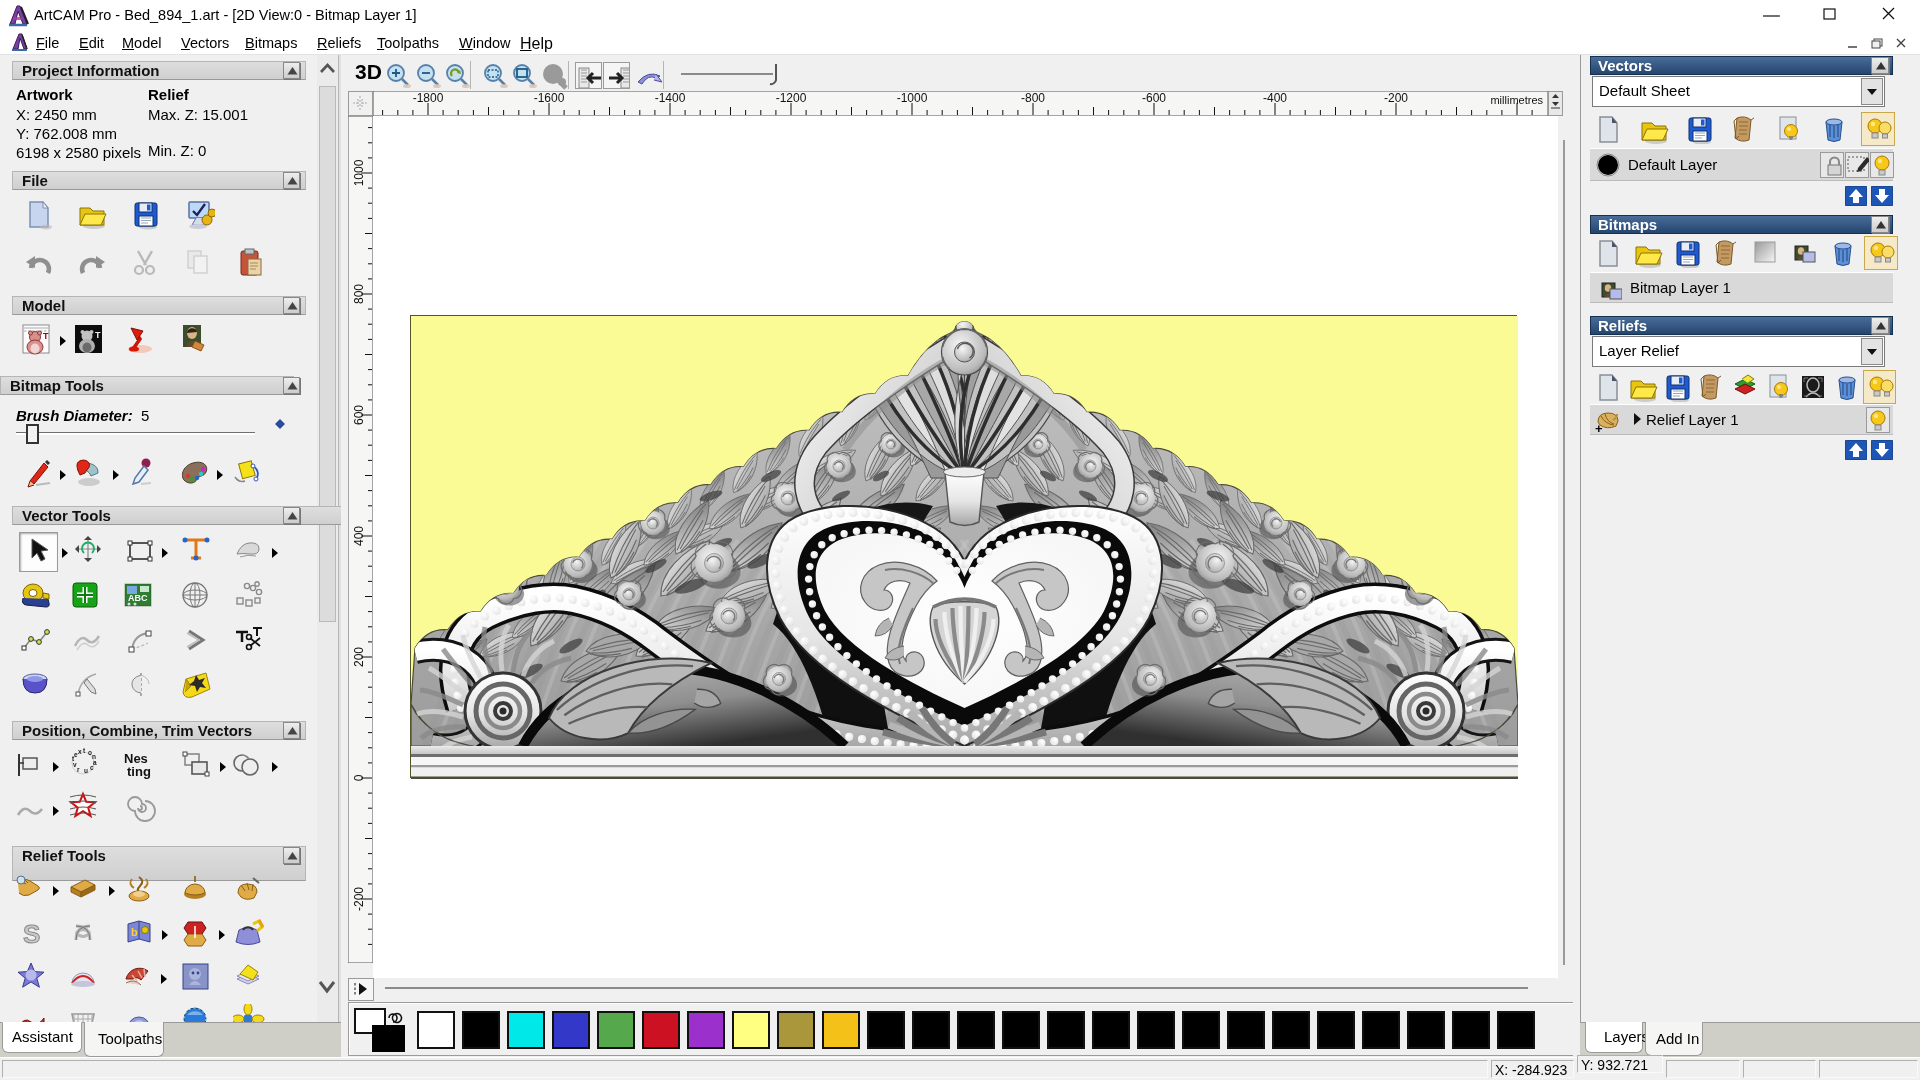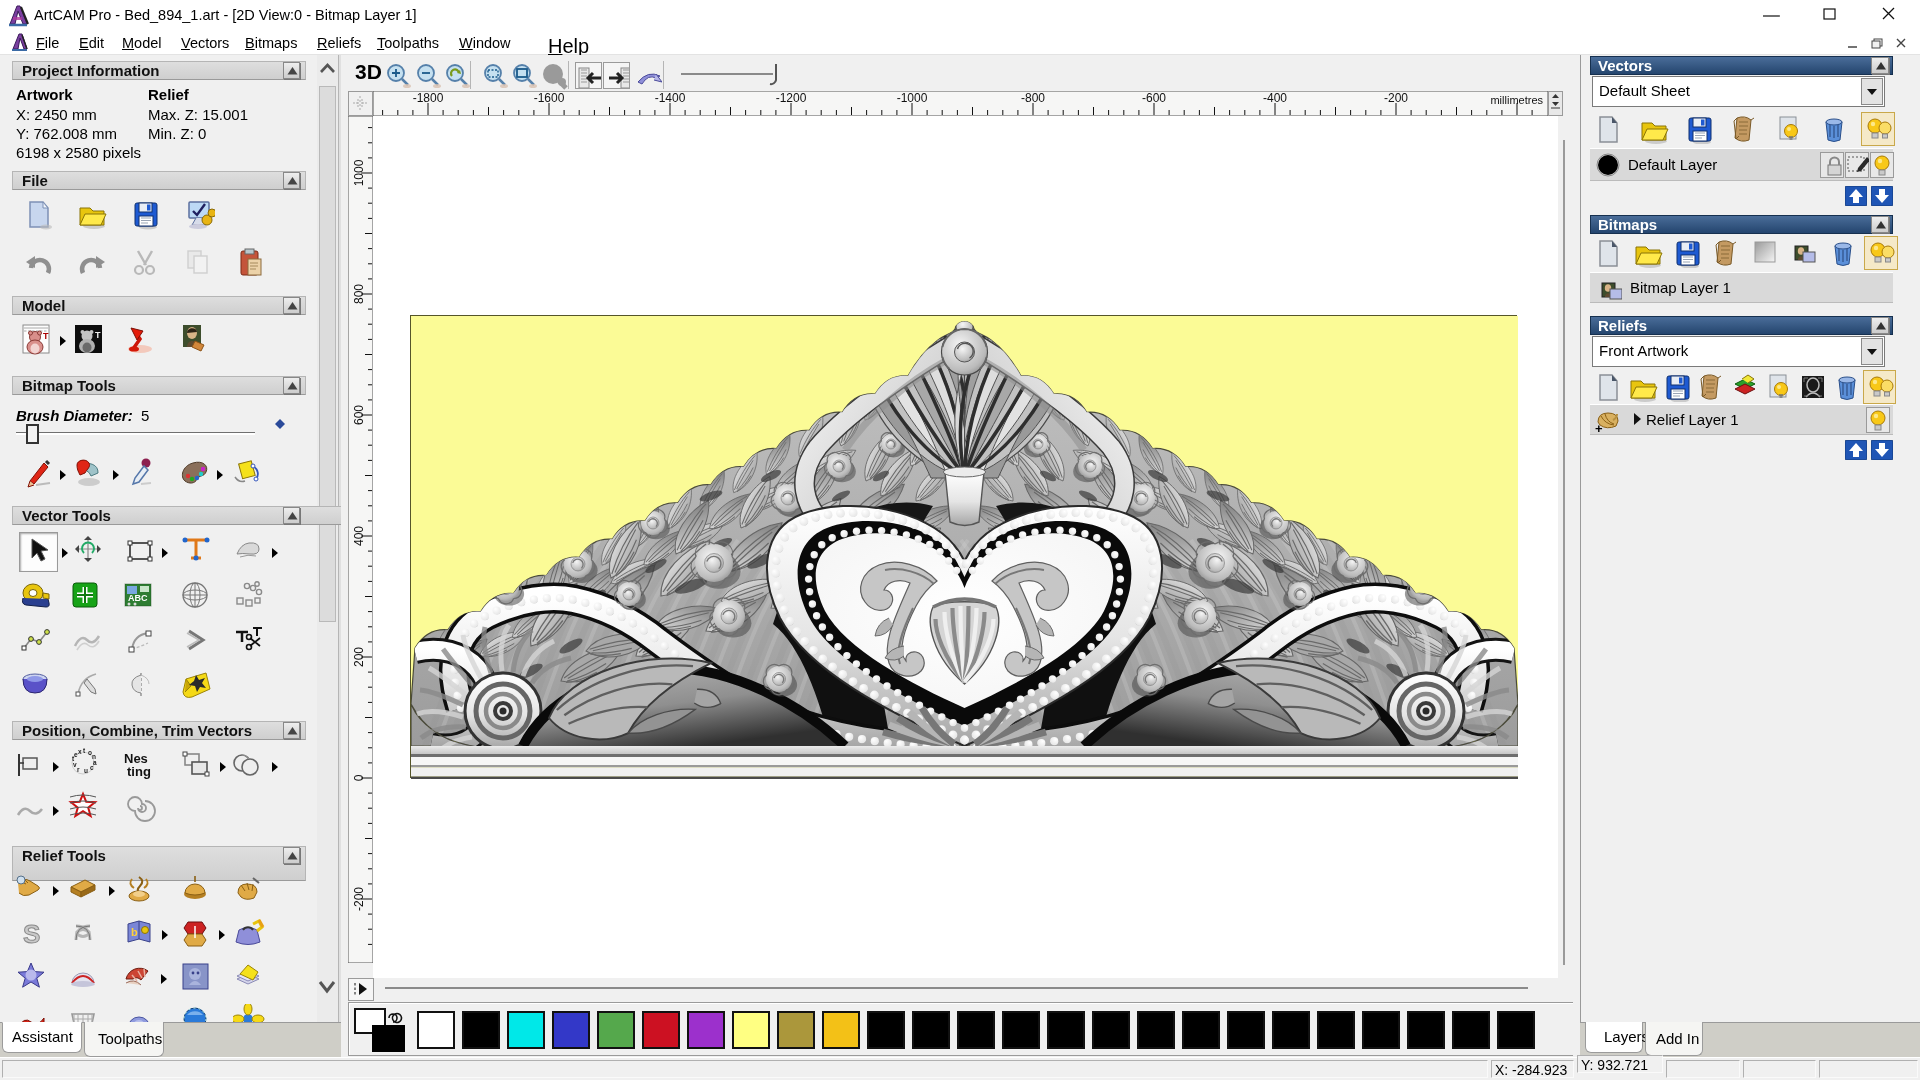--- a/index.html
+++ b/index.html
@@ -50,21 +50,21 @@
     </svg>
   </div>
 <div class="abs txt " style="left:36px;top:35px;font-size:14.5px;"><u>F</u>ile</div>
 <div class="abs txt " style="left:79px;top:35px;font-size:14.5px;"><u>E</u>dit</div>
 <div class="abs txt " style="left:122px;top:35px;font-size:14.5px;"><u>M</u>odel</div>
 <div class="abs txt " style="left:181px;top:35px;font-size:14.5px;"><u>V</u>ectors</div>
 <div class="abs txt " style="left:245px;top:35px;font-size:14.5px;"><u>B</u>itmaps</div>
 <div class="abs txt " style="left:317px;top:35px;font-size:14.5px;"><u>R</u>eliefs</div>
 <div class="abs txt " style="left:377px;top:35px;font-size:14.5px;"><u>T</u>oolpaths</div>
 <div class="abs txt " style="left:459px;top:35px;font-size:14.5px;"><u>W</u>indow</div>
-<div class="abs txt " style="left:548px;top:35px;font-size:20px;"><u>H</u>elp</div>
+<div class="abs txt " style="left:520px;top:35px;font-size:16px;"><u>H</u>elp</div>
 <div class="abs " style="left:1845px;top:36px;width:17px;height:15px;">
     <svg width="17" height="15" viewBox="0 0 17 15">
       <path d="M3,11 h9" stroke="#444" stroke-width="1.5"></path>
     </svg>
   </div>
 <div class="abs " style="left:1869px;top:36px;width:17px;height:15px;">
     <svg width="17" height="15" viewBox="0 0 17 15">
       <rect x="5" y="3" width="8" height="7" fill="none" stroke="#444"></rect>
       <rect x="3" y="5" width="8" height="7" fill="#f0f0f0" stroke="#444"></rect>
     </svg>
@@ -92,21 +92,21 @@
 <div class="abs hbtn" style="left:283px;top:62px;width:17px;height:17px;">
     <svg width="17" height="17" viewBox="0 0 17 17">
       <path d="M8.5,4 l5,7.5 h-10 z" fill="#444"></path>
     </svg>
   </div>
 <div class="abs txt " style="left:16px;top:86px;"><b>Artwork</b></div>
 <div class="abs txt " style="left:148px;top:86px;"><b>Relief</b></div>
 <div class="abs txt " style="left:16px;top:106px;">X: 2450 mm</div>
 <div class="abs txt " style="left:148px;top:106px;">Max. Z: 15.001</div>
 <div class="abs txt " style="left:16px;top:125px;">Y: 762.008 mm</div>
-<div class="abs txt " style="left:148px;top:125px;">Min. Z: 0</div>
+<div class="abs txt " style="left:148px;top:142px;">Min. Z: 0</div>
 <div class="abs txt " style="left:16px;top:144px;">6198 x 2580 pixels</div>
 <div class="abs hdr" style="left:12px;top:171px;width:294px;height:19px;">File</div>
 <div class="abs hbtn" style="left:283px;top:172px;width:17px;height:17px;">
     <svg width="17" height="17" viewBox="0 0 17 17">
       <path d="M8.5,4 l5,7.5 h-10 z" fill="#444"></path>
     </svg>
   </div>
 <div class="abs " style="left:24px;top:199px;width:32px;height:32px;">
     <svg width="32" height="32" viewBox="0 0 32 32">
       <path d="M6,3 h13 l5,6 v19 h-18 z" fill="#c7d6ee" stroke="#7d90b5" stroke-width="1.5"></path>
@@ -218,21 +218,21 @@
   </div>
 <div class="abs " style="left:178px;top:323px;width:34px;height:34px;">
     <svg width="34" height="34" viewBox="0 0 34 34">
       <rect x="5" y="2" width="18" height="22" fill="#3d4d2c"></rect>
       <ellipse cx="14" cy="10" rx="5" ry="6" fill="#d9b488"></ellipse>
       <path d="M9,24 c0,-8 10,-8 10,0 z" fill="#5f4a30"></path>
       <path d="M9,10 c0,-6 10,-6 10,-1" fill="#2e2417"></path>
       <path d="M17,18 l9,4 l-3,6 l-9,-4 z" fill="#d2873b" stroke="#8c5318"></path>
     </svg>
   </div>
-<div class="abs hdr" style="left:12px;top:376px;width:294px;height:19px;">Bitmap Tools</div>
+<div class="abs hdr" style="left:0;top:376px;width:294px;height:19px;">Bitmap Tools</div>
 <div class="abs hbtn" style="left:283px;top:377px;width:17px;height:17px;">
     <svg width="17" height="17" viewBox="0 0 17 17">
       <path d="M8.5,4 l5,7.5 h-10 z" fill="#444"></path>
     </svg>
   </div>
 <div class="abs txt " style="left:16px;top:407px;"><b><i>Brush Diameter:</i></b>&nbsp; 5</div>
 <div class="abs " style="left:16px;top:432px;width:239px;height:3px;background:#fff;border-top:1.5px solid #707070;"></div>
 <div class="abs " style="left:26px;top:424px;width:13px;height:20px;background:#f2f2f2;border:2px solid #333;"></div>
 <div class="abs " style="left:274px;top:418px;width:12px;height:12px;">
     <svg width="12" height="12" viewBox="0 0 12 12">
@@ -1966,21 +1966,21 @@
       <rect x="14" y="14" width="12" height="10" fill="#b5bce8" stroke="#555"></rect>
     </svg>
   </div>
 <div class="abs txt " style="left:1630px;top:279px;">Bitmap Layer 1</div>
 <div class="abs bluehdr" style="left:1590px;top:316px;width:303px;height:19px;">Reliefs</div>
 <div class="abs hbtn" style="left:1871px;top:317px;width:18px;height:17px;">
     <svg width="18" height="17" viewBox="0 0 18 17">
       <path d="M9,4 l5,7.5 h-10 z" fill="#333"></path>
     </svg>
   </div>
-<div class="abs combo" style="left:1592px;top:336px;width:293px;height:31px;">Front Artwork</div>
+<div class="abs combo" style="left:1592px;top:336px;width:293px;height:31px;">Layer Relief</div>
 <div class="abs " style="left:1861px;top:338px;width:22px;height:27px;background:#e3e3e3;border:1px solid #8a8a8a;">
     <svg width="20" height="25" viewBox="0 0 20 25">
       <path d="M5,10 l5,6 l5,-6 z" fill="#111"></path>
     </svg>
   </div>
 <div class="abs " style="left:1594px;top:372px;width:30px;height:30px;">
     <svg width="30" height="30" viewBox="0 0 30 30">
       <path d="M6,3 h12 l5,6 v19 h-17 z" fill="#dfe4ea" stroke="#8a8f96" stroke-width="1.5"></path>
       <path d="M18,3 l5,6 h-5 z" fill="#4a5668"></path>
     </svg>

